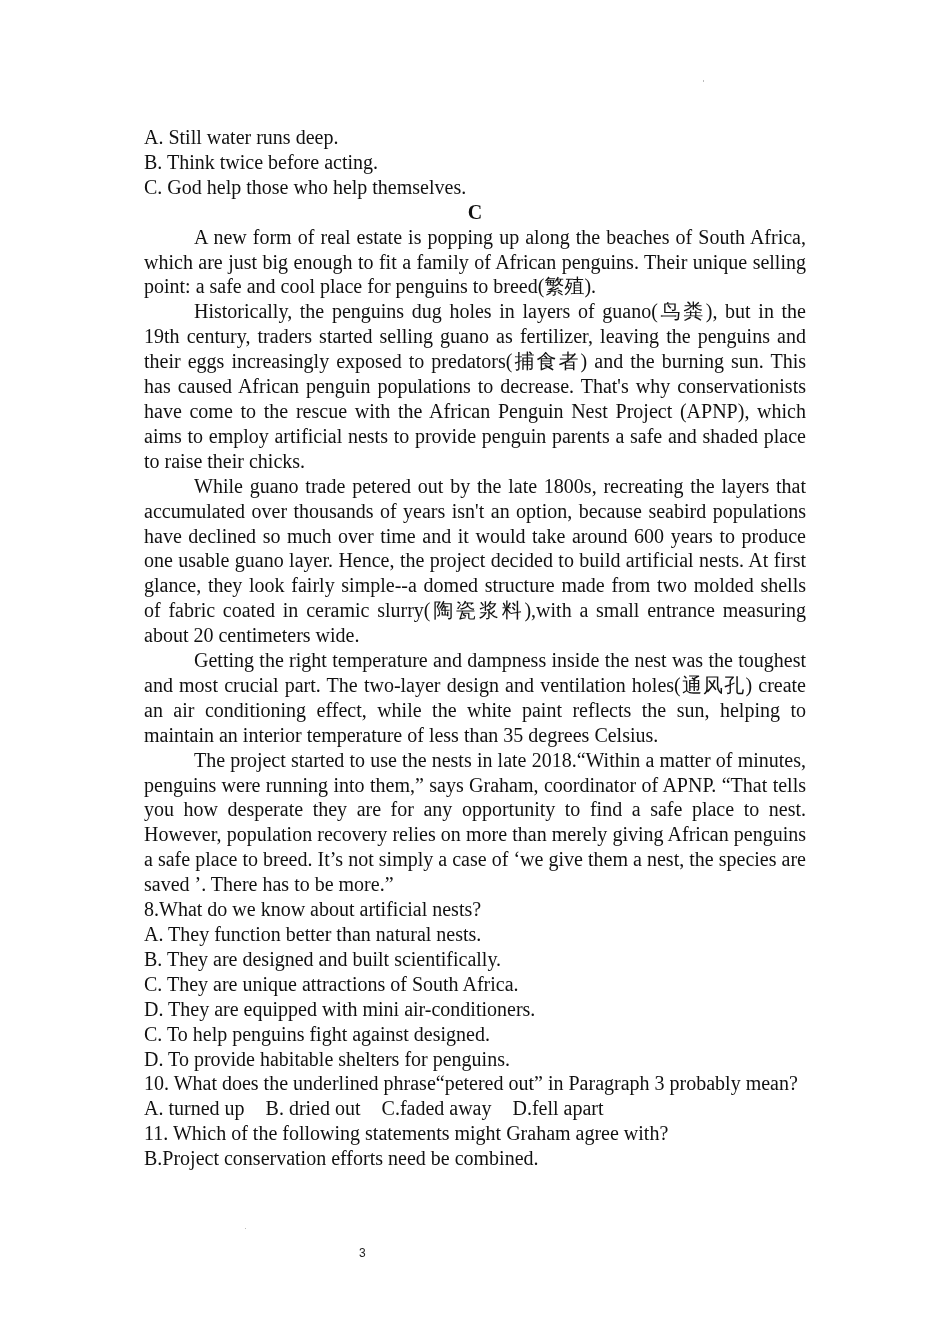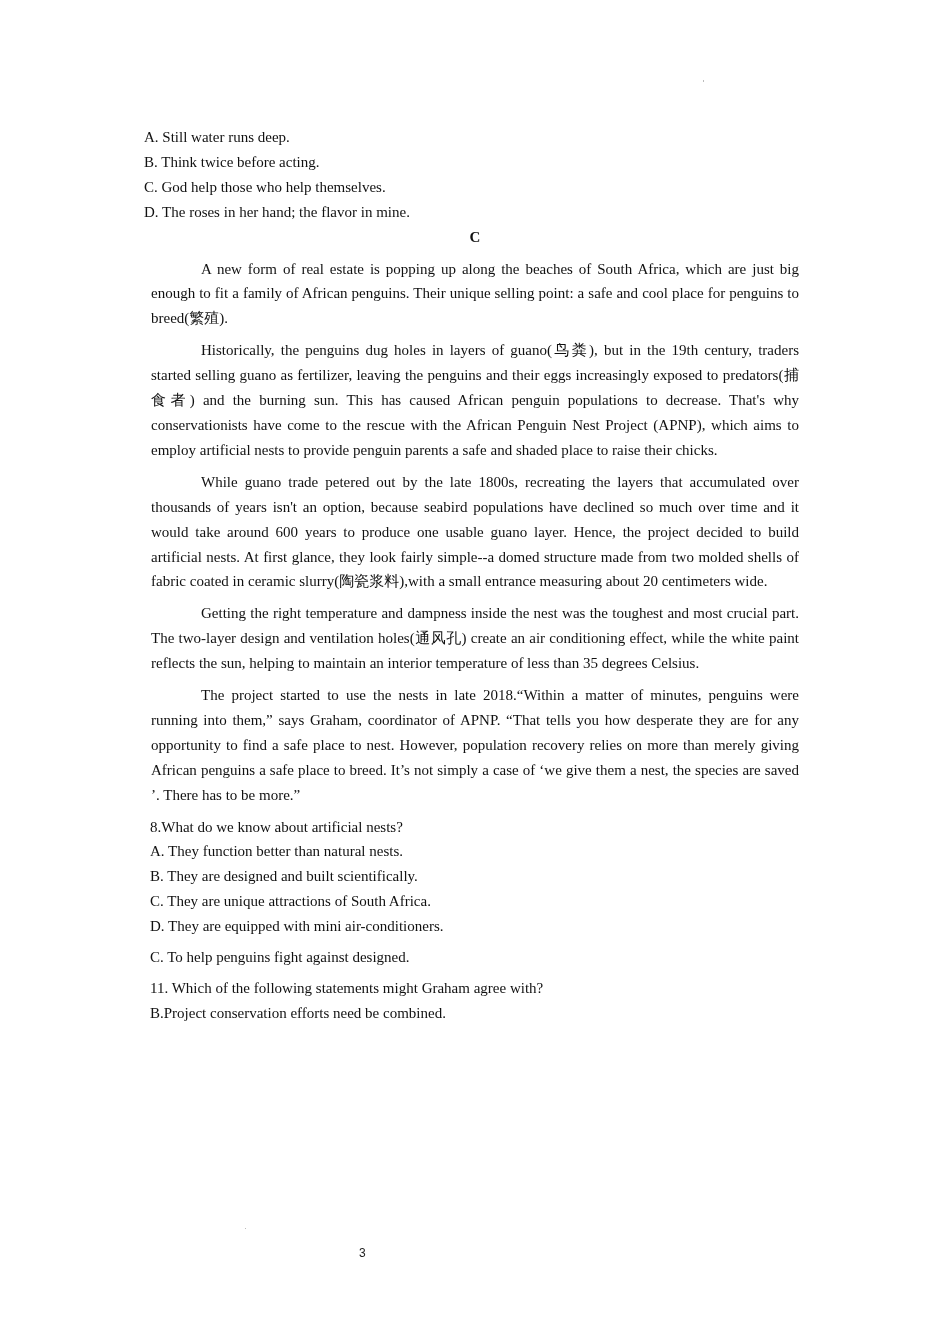--- a/index.html
+++ b/index.html
@@ -1,66 +1,75 @@
 <!DOCTYPE html>
 <html><head>
 <meta charset="utf-8">
 <style>
   html, body { margin: 0; padding: 0; background: #ffffff; }
   body { width: 950px; height: 1344px; position: relative; overflow: hidden; }
   .page {
     position: absolute; left: 144px; top: 125px; width: 662px;
     font-family: "Liberation Serif", "DejaVu Serif", serif;
-    font-size: 15px; line-height: 24.9px; color: #111111;
+    font-size: 20px; line-height: 24.9px; color: #111111;
   }
   .line { white-space: nowrap; }
   .heading { text-align: center; font-weight: bold; }
-  .para { text-align: justify; text-indent: 50px; margin: 7px; }
-  .q { margin: 6px; }
+  .para { text-align: justify; text-indent: 50px; margin: 0; }
+  .q { margin: 0; }
   .opt-row span { margin-right: 16px; }
   .pagenum {
     position: absolute; left: 359px; top: 1246px;
     font-family: "Liberation Sans", "DejaVu Sans", sans-serif;
     font-size: 12px; color: #222;
   }
   .dot1 { position: absolute; left: 703px; top: 80px; width: 1px; height: 2px; background: #bbb; }
   .dot2 { position: absolute; left: 245px; top: 1228px; width: 1px; height: 1px; background: #bbb; }
 </style>
 </head>
 <body>
 
 <div class="dot1"></div>
 <div class="dot2"></div>
 
 <div class="page">
   <div class="line">A. Still water runs deep.</div>
   <div class="line">B. Think twice before acting.</div>
   <div class="line">C. God help those who help themselves.</div>
-  <div class="line">D. The roses in her hand; the flavor in mine.</div>
 
   <div class="heading">C</div>
 
   <p class="para">A new form of real estate is popping up along the beaches of South Africa, which are just big enough to fit a family of African penguins. Their unique selling point: a safe and cool place for penguins to breed(繁殖).</p>
   <p class="para">Historically, the penguins dug holes in layers of guano(鸟粪), but in the 19th century, traders started selling guano as fertilizer, leaving the penguins and their eggs increasingly exposed to predators(捕食者) and the burning sun. This has caused African penguin populations to decrease. That's why conservationists have come to the rescue with the African Penguin Nest Project (APNP), which aims to employ artificial nests to provide penguin parents a safe and shaded place to raise their chicks.</p>
   <p class="para">While guano trade petered out by the late 1800s, recreating the layers that accumulated over thousands of years isn't an option, because seabird populations have declined so much over time and it would take around 600 years to produce one usable guano layer. Hence, the project decided to build artificial nests. At first glance, they look fairly simple--a domed structure made from two molded shells of fabric coated in ceramic slurry(陶瓷浆料),with a small entrance measuring about 20 centimeters wide.</p>
   <p class="para">Getting the right temperature and dampness inside the nest was the toughest and most crucial part. The two-layer design and ventilation holes(通风孔) create an air conditioning effect, while the white paint reflects the sun, helping to maintain an interior temperature of less than 35 degrees Celsius.</p>
   <p class="para">The project started to use the nests in late 2018.“Within a matter of minutes, penguins were running into them,” says Graham, coordinator of APNP. “That tells you how desperate they are for any opportunity to find a safe place to nest. However, population recovery relies on more than merely giving African penguins a safe place to breed. It’s not simply a case of ‘we give them a nest, the species are saved ’. There has to be more.”</p>
 
   <div class="q">
     <div class="line">8.What do we know about artificial nests?</div>
     <div class="line">A. They function better than natural nests.</div>
     <div class="line">B. They are designed and built scientifically.</div>
     <div class="line">C. They are unique attractions of South Africa.</div>
     <div class="line">D. They are equipped with mini air-conditioners.</div>
   </div>
 
   <div class="q">
     <div class="line">C. To help penguins fight against designed.</div>
+    <div class="line">D. To provide habitable shelters for penguins.</div>
   </div>
 
+  <div class="q">
+    <div class="line">10. What does the underlined phrase“petered out” in Paragraph 3 probably mean?</div>
+    <div class="line opt-row">
+      <span>A. turned up</span>
+      <span>B. dried out</span>
+      <span>C.faded away</span>
+      <span>D.fell apart</span>
+    </div>
+  </div>
 
   <div class="q">
     <div class="line">11. Which of the following statements might Graham agree with?</div>
     <div class="line">B.Project conservation efforts need be combined.</div>
   </div>
 </div>
 
 <div class="pagenum">3</div>
 
 </body></html>

